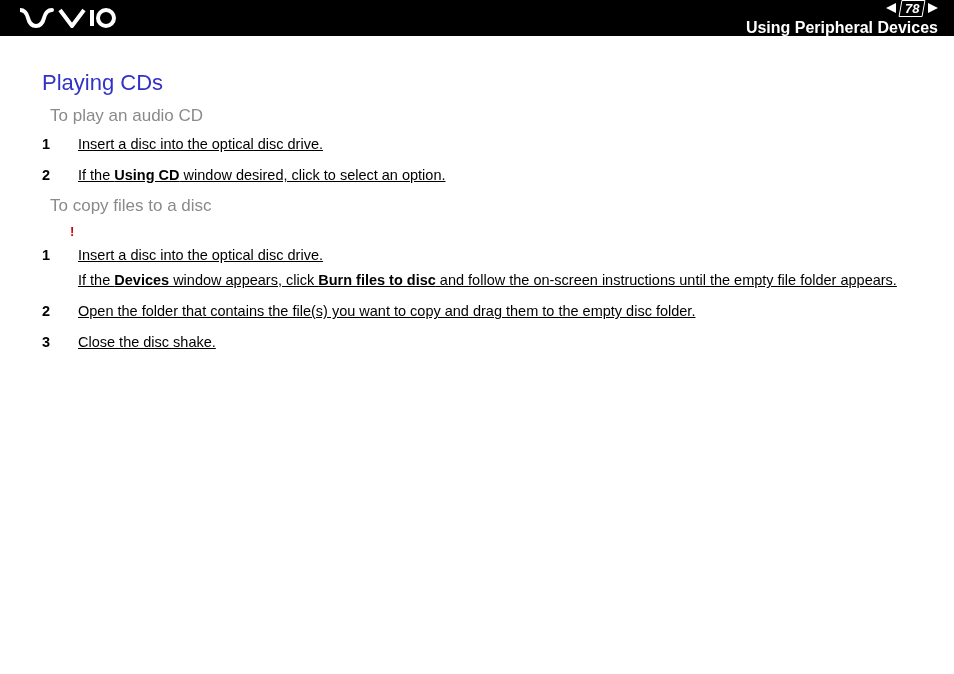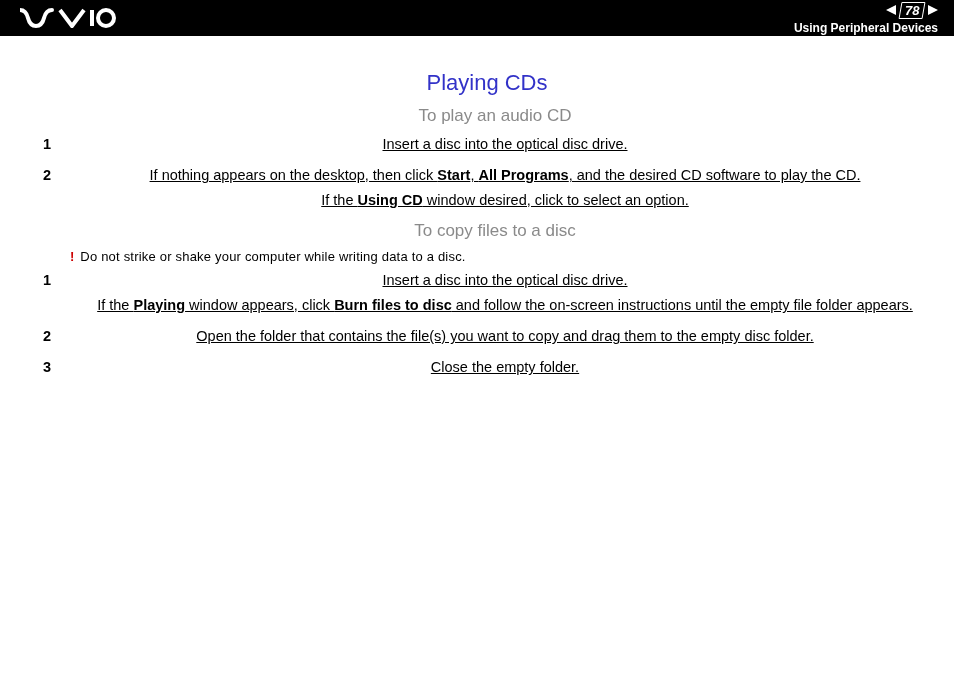--- a/index.html
+++ b/index.html
@@ -65,39 +65,38 @@
     font-weight: bold;
     font-size: 13px;
     padding: 0 4px;
     border: 1px solid #fff;
     border-radius: 1px;
     transform: skewX(-10deg);
     display: inline-block;
   }
   .page-num span { display:inline-block; transform: skewX(10deg); }
   .section-label {
-    font-size: 12px;
+    font-size: 16px;
     font-weight: bold;
     text-align: right;
   }
   .content {
     padding: 34px 22px 20px 42px;
-    text-align: center;
   }
   h2.blue {
     color: #3232c8;
     font-weight: normal;
     font-size: 22px;
     margin: 22px 0 10px 0;
   }
   h2.blue.first { margin-top: 0; }
   .sub {
     color: #8a8a8a;
     font-size: 17px;
-    margin: 6px 0 8px 16px;
+    margin: 6px 0 8px 8px;
     font-weight: normal;
   }
   ol.steps {
     list-style: none;
     padding: 0;
     margin: 0 0 6px 0;
   }
   ol.steps > li {
     display: flex;
     gap: 14px;
@@ -162,54 +161,50 @@
       <li>
         <div class="step-num">1</div>
         <div class="step-body">
           <p>Insert a disc into the optical disc drive.</p>
         </div>
       </li>
       <li>
         <div class="step-num">2</div>
         <div class="step-body">
           <p>
-            <span>If nothing appears on the desktop, then click </span><span class="b">Start</span><span>, </span><span class="b">All Programs</span><span>, and the desired CD software to play the CD.</span>
-          </p>
-          <p>
             <span>If the </span><span class="b">Using CD</span><span> window desired, click to select an option.</span>
           </p>
         </div>
       </li>
     </ol>
 
     <div class="sub">To copy files to a disc</div>
 
     <div class="caution">
       <span class="bang">!</span>
-      <span class="caution-text">Do not strike or shake your computer while writing data to a disc.</span>
     </div>
 
     <ol class="steps">
       <li>
         <div class="step-num">1</div>
         <div class="step-body">
           <p>Insert a disc into the optical disc drive.</p>
           <p>
-            <span>If the </span><span class="b">Playing</span><span> window appears, click </span><span class="b">Burn files to disc</span><span> and follow the on-screen instructions until the empty file folder appears.</span>
+            <span>If the </span><span class="b">Devices</span><span> window appears, click </span><span class="b">Burn files to disc</span><span> and follow the on-screen instructions until the empty file folder appears.</span>
           </p>
         </div>
       </li>
       <li>
         <div class="step-num">2</div>
         <div class="step-body">
           <p>Open the folder that contains the file(s) you want to copy and drag them to the empty disc folder.</p>
         </div>
       </li>
       <li>
         <div class="step-num">3</div>
         <div class="step-body">
-          <p>Close the empty folder.</p>
+          <p>Close the disc shake.</p>
         </div>
       </li>
     </ol>
 
   </div>
 </div>
 
 </body></html>

